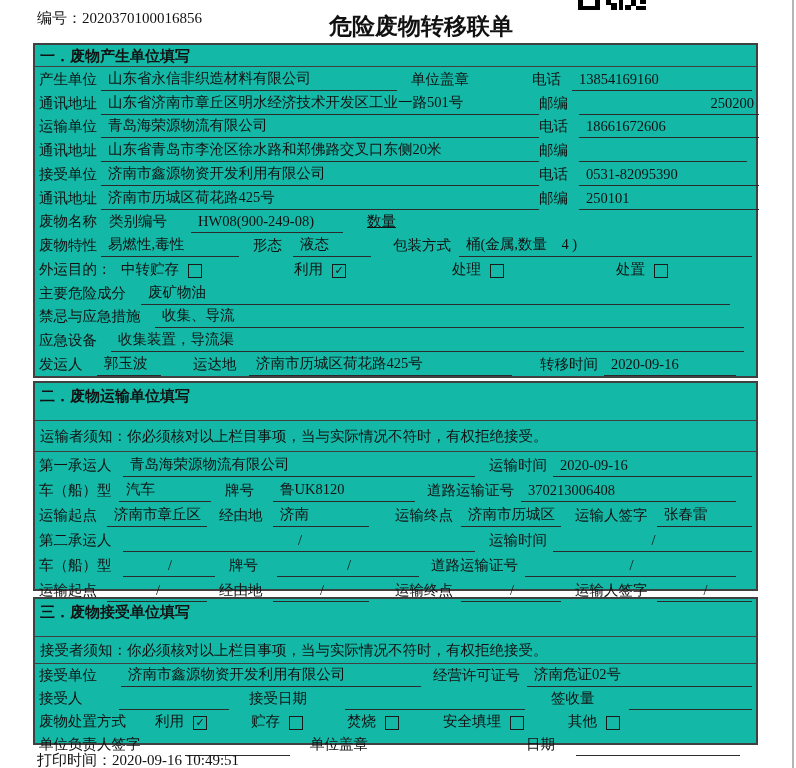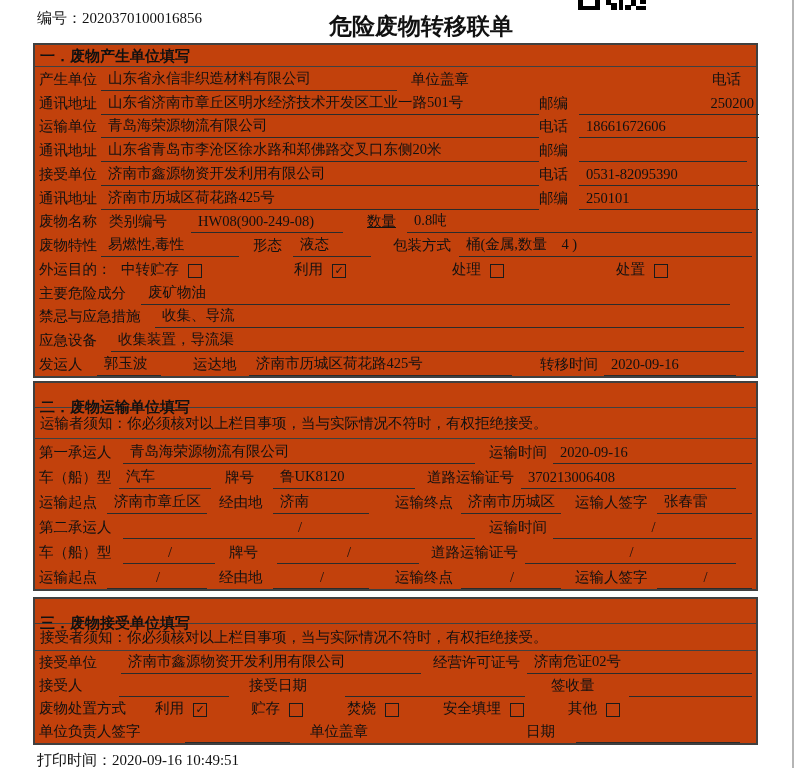--- a/index.html
+++ b/index.html
@@ -7,26 +7,26 @@
     width:796px;height:768px;background:#ffffff;color:#111;
     font-family:"Liberation Serif","DejaVu Serif",serif;
     position:relative;overflow:hidden;
   }
   .doc{position:absolute;left:33px;top:0;width:725px}
   .hdr{position:relative;height:43px}
   .doc-no{position:absolute;left:4px;top:9px;font-size:15px;white-space:nowrap}
   .main-title{position:absolute;left:296px;top:11px;font-size:23px;font-weight:bold;white-space:nowrap}
   .qr{position:absolute;left:545px;top:0;width:68px;height:10px;overflow:hidden}
   .qr div{position:absolute;background:#000}
-  .box{border:2px solid #404040;box-sizing:border-box;background:#c2410c}
+  .box{border:2px solid #404040;box-sizing:border-box;background:#14b8a6}
   .box.s0{height:335px;margin-bottom:3px}
   .box.s1{height:210px;margin-bottom:6px}
   .box.s2{height:148px}
   .sec-title{font-weight:bold;font-size:15px;padding:2px 0 0 5px;border-bottom:1px solid #404040;box-sizing:border-box;height:22px}
-  .s1 .sec-title,.s2 .sec-title{height:25px;padding-top:15px}
+  .s1 .sec-title,.s2 .sec-title{height:38px;padding-top:4px}
   .notice{font-size:14.5px;border-bottom:1px solid #404040;box-sizing:border-box;padding-left:5px;display:flex;align-items:center}
   .s1 .notice{height:31px}
   .s2 .notice{height:27px}
   .row{display:flex;align-items:flex-end;padding:0 4px;box-sizing:border-box}
   .s0 .row{height:23.75px}
   .s1 .row{height:25px}
   .s2 .row{height:23px}
   .lbl{font-size:14.5px;white-space:nowrap;flex-shrink:0;padding-bottom:2px}
   .val{font-size:14.5px;white-space:nowrap;border-bottom:1px solid #2b2b2b;padding:0 5px 2px 7px;box-sizing:border-box;flex-shrink:0;overflow:hidden;min-height:5px}
   .gap{flex:1}
@@ -58,20 +58,21 @@
 
   <div>
       <div class="box s0">
         <div class="sec-title">一．废物产生单位填写</div>
         <div class="row">
           <span class="lbl" style="width: 62px;">产生单位</span>
           <span class="val" style="width: 296px;">山东省永信非织造材料有限公司</span>
           <span class="lbl" style="width: 78px; margin-left: 14px;">单位盖章</span>
           <span class="gap"></span>
           <span class="lbl" style="width: 40px;">电话</span>
+          <span class="val" style="width: 180px;">13854169160</span>
         </div>
         <div class="row">
           <span class="lbl" style="width: 62px;">通讯地址</span>
           <span class="val" style="width: 438px;">山东省济南市章丘区明水经济技术开发区工业一路501号</span>
           <span class="gap"></span>
           <span class="lbl" style="width: 40px;">邮编</span>
           <span class="val" style="width: 180px; text-align: right;">250200</span>
         </div>
         <div class="row">
           <span class="lbl" style="width: 62px;">运输单位</span>
@@ -99,21 +100,20 @@
           <span class="val" style="width: 438px;">济南市历城区荷花路425号</span>
           <span class="gap"></span>
           <span class="lbl" style="width: 40px;">邮编</span>
           <span class="val" style="width: 180px;">250101</span>
         </div>
         <div class="row">
           <span class="lbl" style="width: 62px;">废物名称</span>
           <span class="lbl" style="width: 66px; margin-left: 8px;">类别编号</span>
           <span class="val" style="width: 152px; margin-left: 16px;">HW08(900-249-08)</span>
           <span class="lbl" style="width: 40px; margin-left: 24px; text-decoration: underline;">数量</span>
-          <span class="val" style="flex: 1 1 0%;">0.8吨</span>
         </div>
         <div class="row">
           <span class="lbl" style="width: 62px;">废物特性</span>
           <span class="val" style="width: 138px;">易燃性,毒性</span>
           <span class="lbl" style="width: 40px; margin-left: 14px;">形态</span>
           <span class="val" style="width: 78px;">液态</span>
           <span class="lbl" style="width: 66px; margin-left: 22px;">包装方式</span>
           <span class="val" style="flex: 1 1 0%;">桶(金属,数量　4 )</span>
         </div>
         <div class="row">

